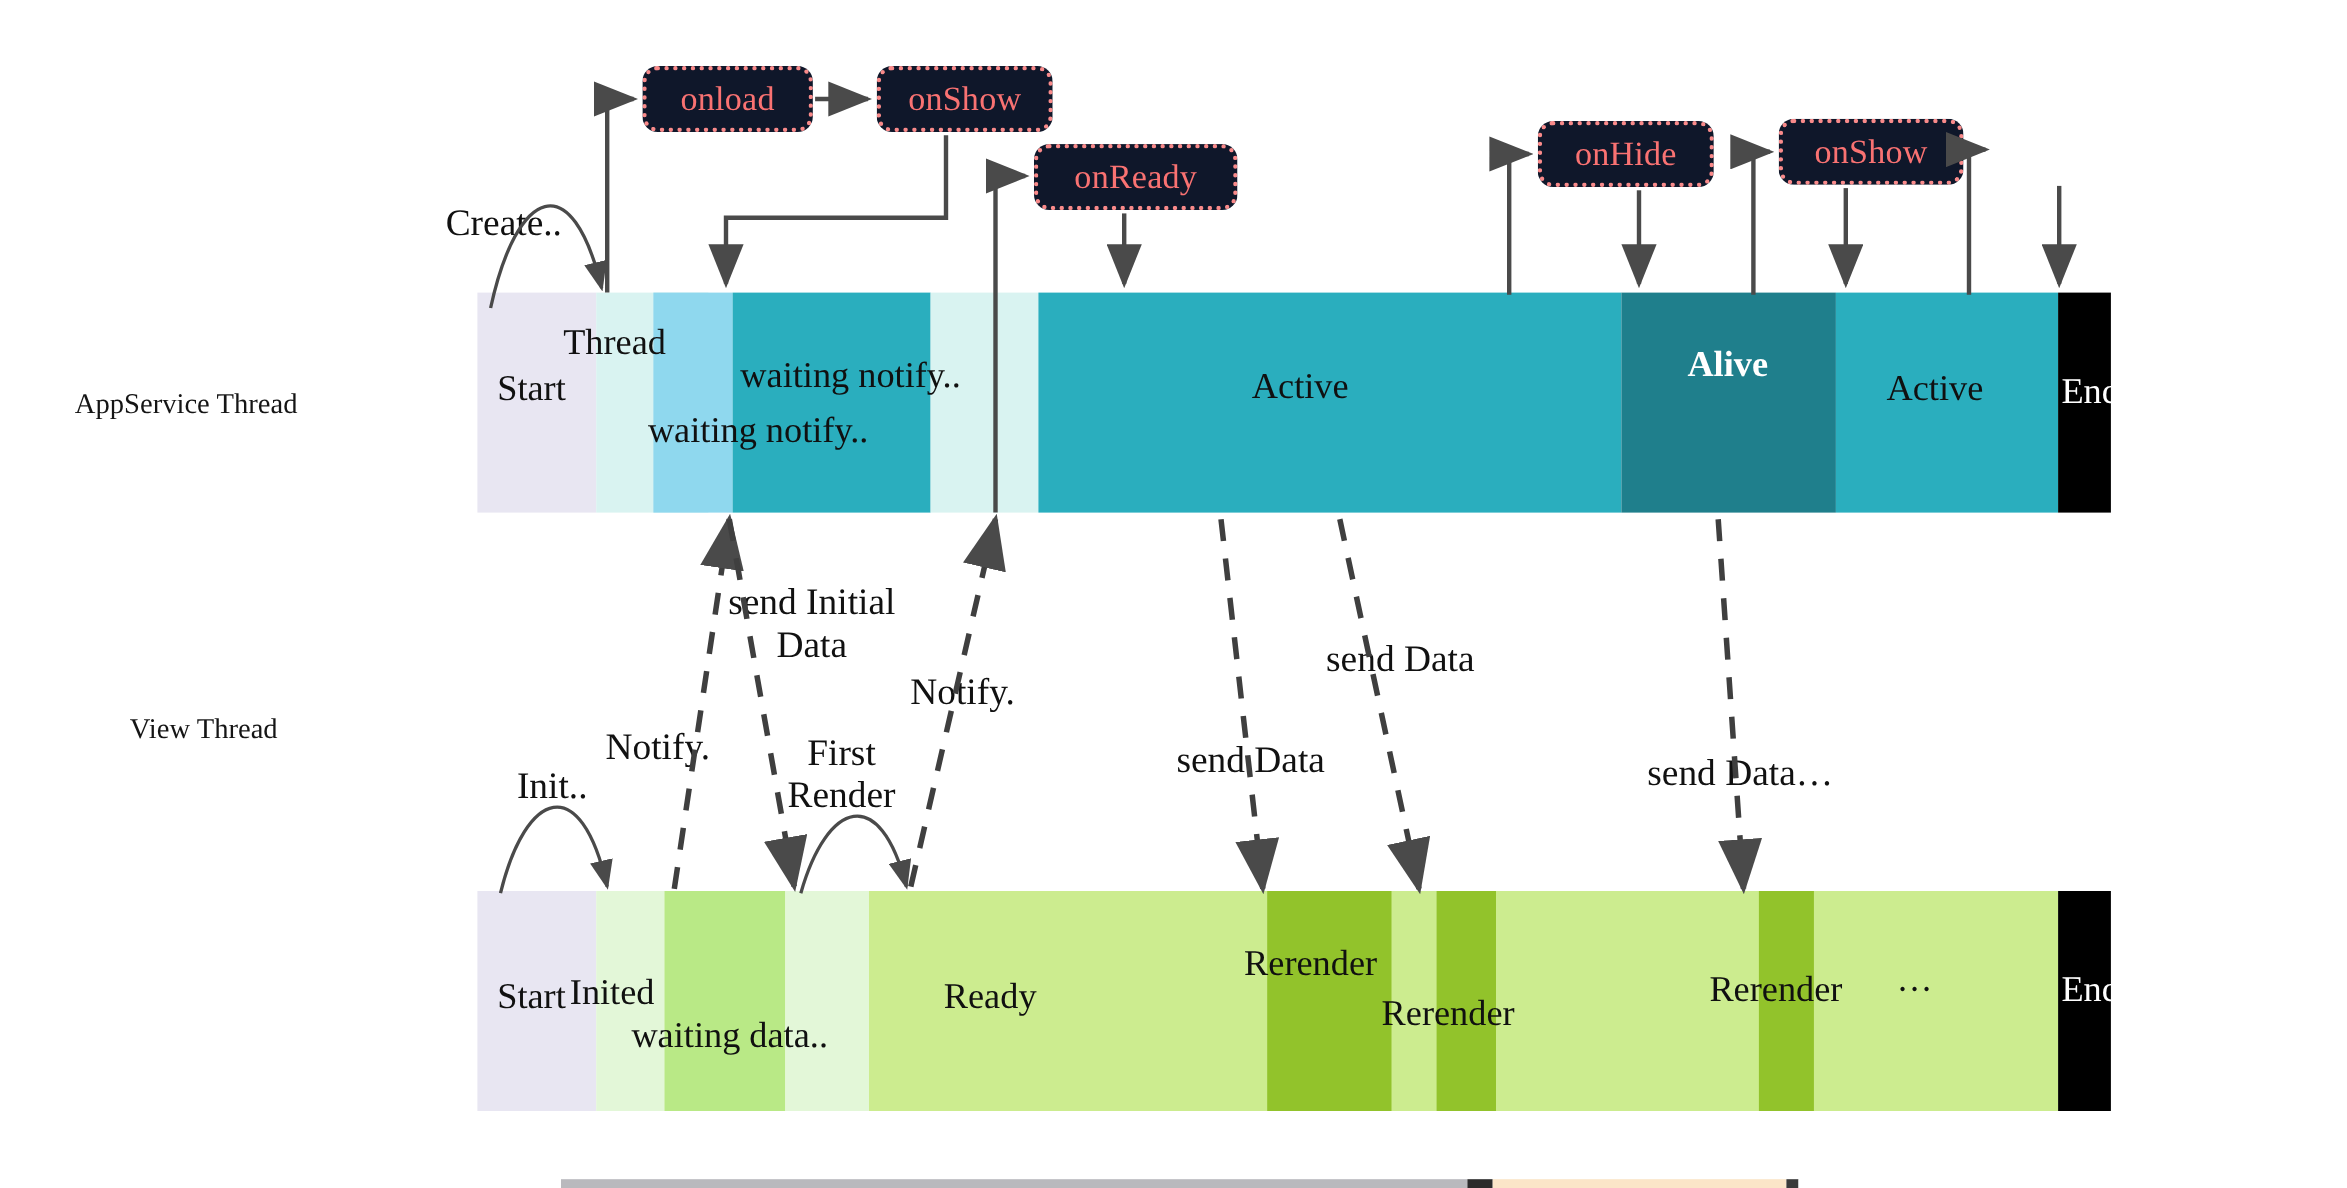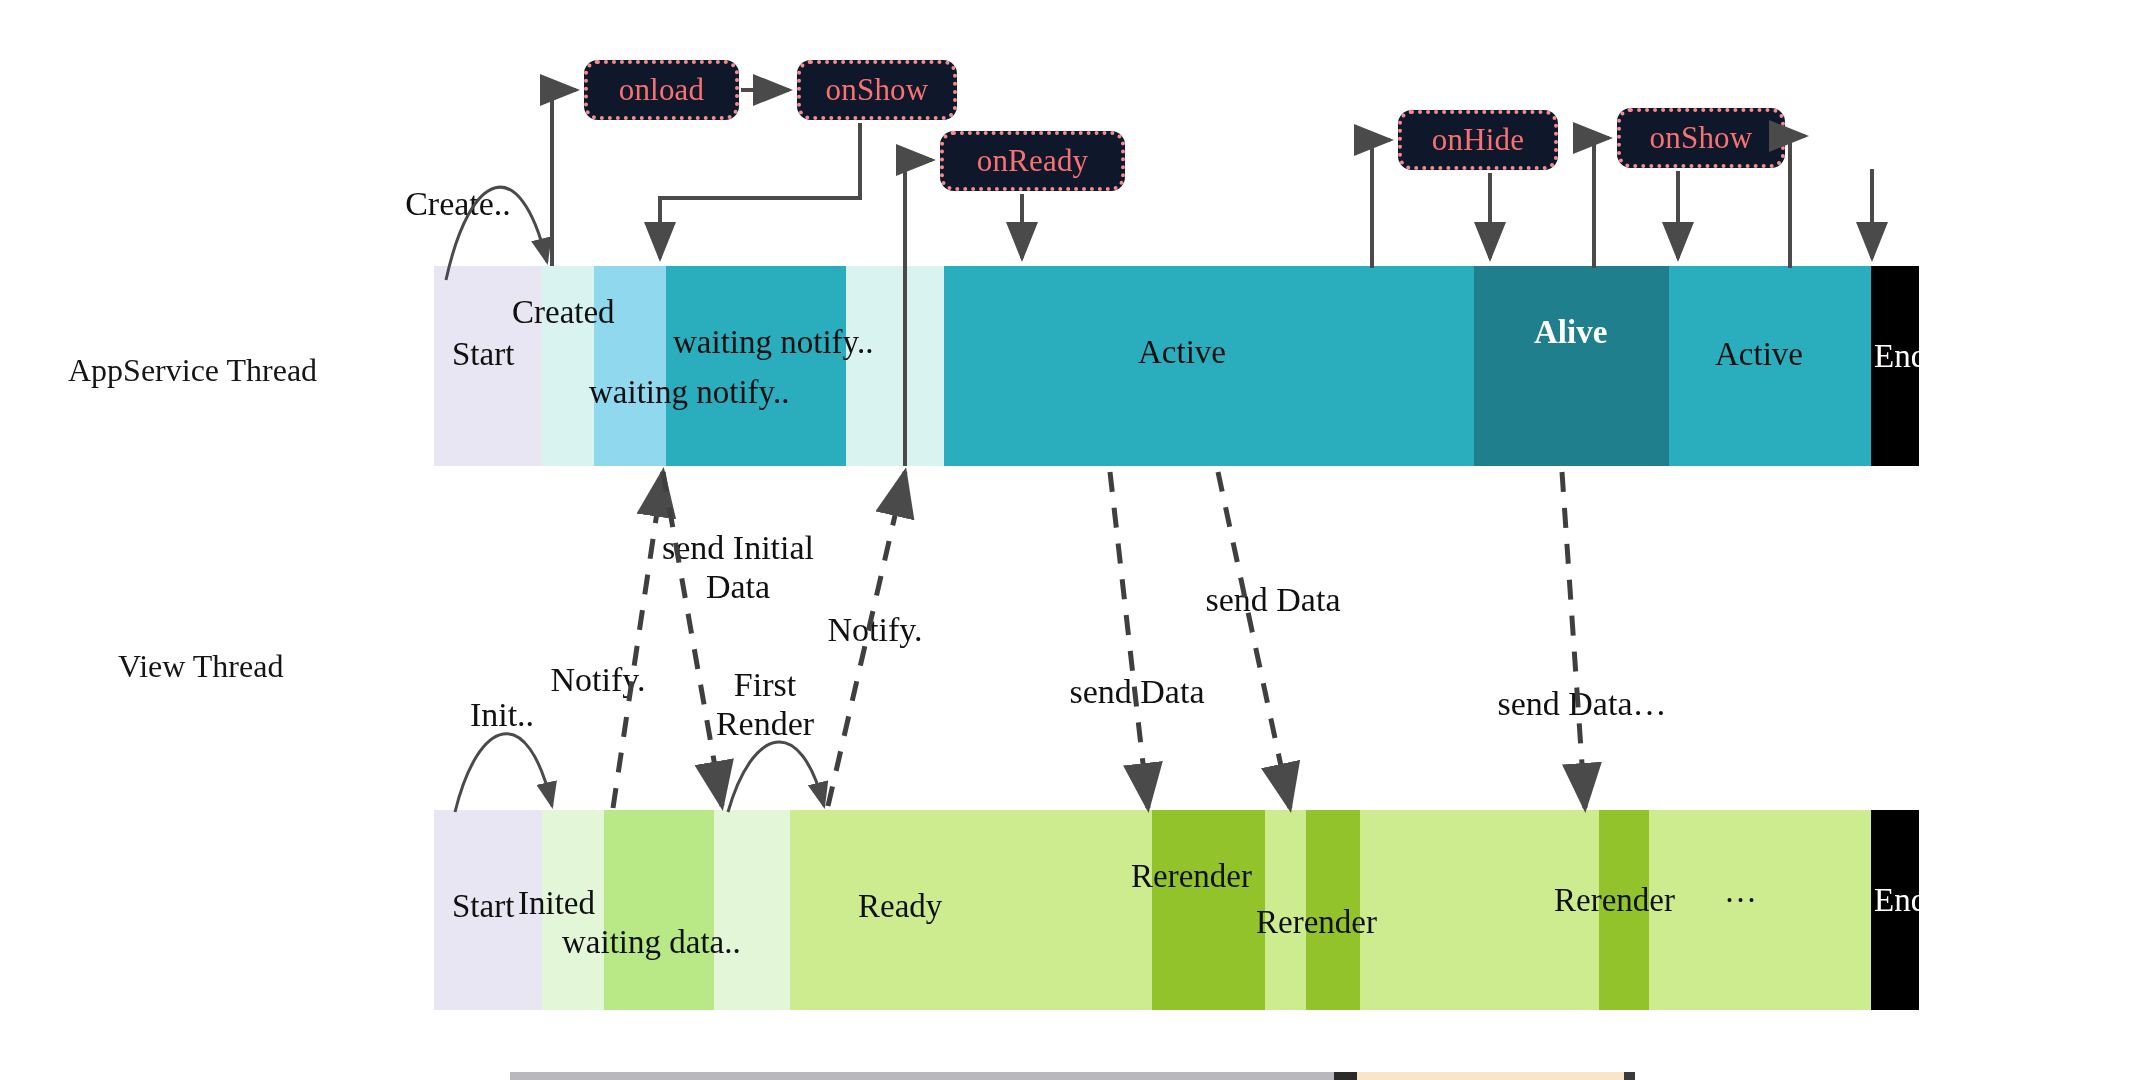--- a/index.html
+++ b/index.html
@@ -30,21 +30,21 @@
     display: flex;
     align-items: center;
     justify-content: center;
     font-size: 31px;
     letter-spacing: 0.2px;
     box-sizing: border-box;
     white-space: nowrap;
   }
   .thread-label {
     position: absolute;
-    font-size: 32px;
+    font-size: 26px;
     color: #151515;
     white-space: nowrap;
   }
   .track {
     position: absolute;
     box-sizing: border-box;
   }
   .seg {
     position: absolute;
     top: 0;
@@ -91,21 +91,21 @@
     <div class="seg" id="as-seg-1" style="left: 108px; width: 102px; background: rgb(217, 243, 241);"></div>
     <div class="seg" id="as-seg-2" style="left: 160px; width: 72px; background: rgb(143, 216, 238);"></div>
     <div class="seg" id="as-seg-3" style="left: 232px; width: 180px; background: rgb(42, 174, 190);"></div>
     <div class="seg" id="as-seg-4" style="left: 412px; width: 98px; background: rgb(217, 243, 241);"></div>
     <div class="seg" id="as-seg-5" style="left: 510px; width: 530px; background: rgb(42, 174, 190);"></div>
     <div class="seg" id="as-seg-6" style="left: 1040px; width: 195px; background: rgb(31, 127, 140);"></div>
     <div class="seg" id="as-seg-7" style="left: 1235px; width: 202px; background: rgb(42, 174, 190);"></div>
     <div class="seg" id="as-seg-8" style="left: 1437px; width: 48px; background: rgb(0, 0, 0);"></div>
 
     <div class="seg-label" id="as-lbl-0" style="left: 18px; top: 70px;">Start</div>
-    <div class="seg-label" id="as-lbl-1" style="left: 78px; top: 28px;">Created</div>
+    <div class="seg-label" id="as-lbl-1" style="left: 78px; top: 28px;">Thread</div>
     <div class="seg-label" id="as-lbl-2" style="left: 155px; top: 108px;">waiting notify..</div>
     <div class="seg-label" id="as-lbl-3" style="left: 239px; top: 58px;">waiting notify..</div>
     <div class="seg-label" id="as-lbl-5" style="left: 704px; top: 68px;">Active</div>
     <div class="seg-label light" id="as-lbl-6" style="left: 1100px; top: 48px; font-weight: bold;">Alive</div>
     <div class="seg-label" id="as-lbl-7" style="left: 1281px; top: 70px;">Active</div>
     <div class="seg-label light" id="as-lbl-8" style="left: 1440px; top: 72px;">End</div>
   </div>
 
   <div class="track" id="track-view" style="left: 434px; top: 810px; width: 1485px; height: 200px;">
     <div class="seg" id="v-seg-0" style="left: 0px; width: 108px; background: rgb(232, 230, 242);"></div>
@@ -113,21 +113,21 @@
     <div class="seg" id="v-seg-2" style="left: 170px; width: 110px; background: rgb(185, 233, 134);"></div>
     <div class="seg" id="v-seg-3" style="left: 280px; width: 76px; background: rgb(227, 247, 216);"></div>
     <div class="seg" id="v-seg-4" style="left: 356px; width: 1081px; background: rgb(204, 236, 143);"></div>
     <div class="seg" id="v-seg-5" style="left: 718px; width: 113px; background: rgb(146, 195, 43);"></div>
     <div class="seg" id="v-seg-6" style="left: 872px; width: 54px; background: rgb(146, 195, 43);"></div>
     <div class="seg" id="v-seg-7" style="left: 1165px; width: 50px; background: rgb(146, 195, 43);"></div>
     <div class="seg" id="v-seg-9" style="left: 1437px; width: 48px; background: rgb(0, 0, 0);"></div>
 
     <div class="seg-label" id="v-lbl-0" style="left: 18px; top: 78px;">Start</div>
     <div class="seg-label" id="v-lbl-1" style="left: 84px; top: 30px; margin-top: 45px;">Inited</div>
-    <div class="seg-label" id="v-lbl-2" style="left: 128px; top: 114px;">waiting data..</div>
+    <div class="seg-label" id="v-lbl-2" style="left: 140px; top: 114px;">waiting data..</div>
     <div class="seg-label" id="v-lbl-4" style="left: 424px; top: 78px;">Ready</div>
     <div class="seg-label" id="v-lbl-5" style="left: 697px; top: 48px;">Rerender</div>
     <div class="seg-label" id="v-lbl-6" style="left: 822px; top: 94px;">Rerender</div>
     <div class="seg-label" id="v-lbl-7" style="left: 1120px; top: 72px;">Rerender</div>
     <div class="seg-label" id="v-lbl-8" style="left: 1290px; top: 72px;">···</div>
     <div class="seg-label light" id="v-lbl-9" style="left: 1440px; top: 72px;">End</div>
   </div>
 
   <div class="flow-label" id="flow-0" style="left: 378px; top: 184px; width: 160px;">
       <div>Create..</div>

